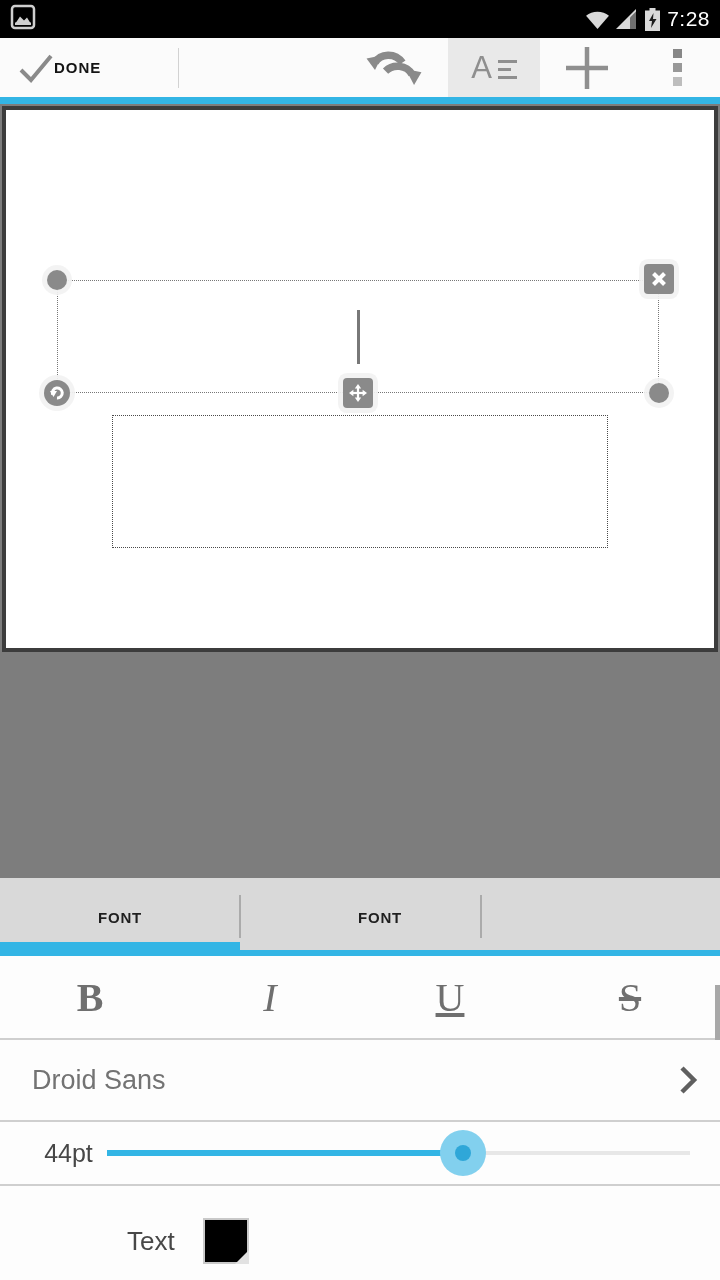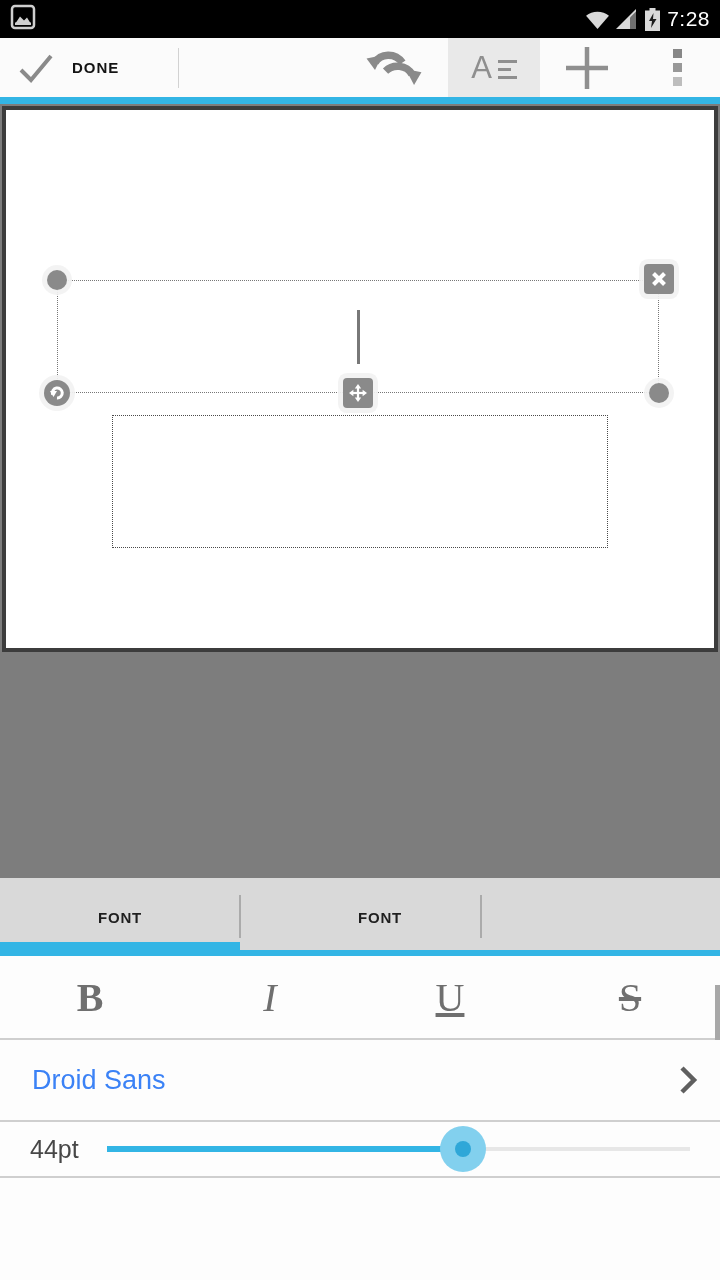--- a/index.html
+++ b/index.html
@@ -14,21 +14,21 @@
 
   
   .statusbar{position:absolute;left:0;top:0;width:720px;height:38px;background:#000;
     display:flex;align-items:center;justify-content:space-between;padding:0 10px;}
   .sb-right{display:flex;align-items:center;}
   .sb-time{color:#fff;font-size:21px;margin-left:7px;letter-spacing:.5px;}
 
   
   .toolbar{position:absolute;left:0;top:38px;width:720px;height:59px;background:#fbfbfb;}
   .tb-btn{position:absolute;top:0;height:59px;display:flex;align-items:center;justify-content:center;cursor:pointer;}
-  .done-btn{left:18px;width:160px;justify-content:flex-start;gap:18px;}
+  .done-btn{left:18px;width:160px;justify-content:flex-start;}
   .done-label{font-size:15px;font-weight:bold;color:#141414;letter-spacing:1px;}
   .tb-divider{position:absolute;left:178px;top:10px;width:1px;height:40px;background:#d2d2d2;}
   .undo-btn{left:352px;width:84px;}
   .format-btn{left:448px;width:92px;background:#e9e9e9;}
   .plus-btn{left:544px;width:86px;}
   .more-btn{left:634px;width:86px;}
   .format-icon{display:flex;align-items:center;}
   .format-icon .a{font-size:31px;color:#8f8f8f;line-height:1;}
   .format-lines{display:flex;flex-direction:column;gap:5px;margin-left:6px;margin-top:4px;}
   .format-lines i{display:block;height:3px;background:#8f8f8f;}
@@ -72,22 +72,22 @@
   .panel{position:absolute;left:0;top:956px;width:720px;height:324px;background:#fdfdfd;}
   .p-row{position:absolute;left:0;width:720px;border-bottom:2px solid #cfcfcf;display:flex;align-items:center;}
   .style-row{top:0;height:84px;}
   .style-cell{width:180px;height:100%;display:flex;align-items:center;justify-content:center;cursor:pointer;}
   .style-letter{font-family:"Liberation Serif",serif;font-size:40px;color:#6f6f6f;}
   .st-bold{font-weight:bold;}
   .st-italic{font-style:italic;}
   .st-underline{text-decoration:underline;}
   .st-strike{text-decoration:line-through;}
   .font-row{top:84px;height:82px;padding:0 22px 0 32px;justify-content:space-between;cursor:pointer;}
-  .font-name{font-size:27px;color:#3b82f6;}
-  .size-row{top:166px;height:56px;padding-left:30px;}
+  .font-name{font-size:27px;color:#737373;}
+  .size-row{top:166px;height:64px;padding-left:30px;text-align:center;}
   .size-label{font-size:25px;color:#474747;width:77px;}
   .slider{position:relative;flex:1;height:48px;margin-right:30px;cursor:pointer;}
   .slider-track{position:absolute;left:0;right:0;top:22px;height:4px;background:#e7e7e7;}
   .slider-fill{position:absolute;left:0;top:21px;height:6px;background:var(--accent);}
   .slider-thumb{position:absolute;top:24px;width:46px;height:46px;margin-left:-23px;margin-top:-23px;
     border-radius:50%;background:var(--thumb-halo);display:flex;align-items:center;justify-content:center;}
   .slider-thumb i{display:block;width:16px;height:16px;border-radius:50%;background:var(--thumb);}
   .color-row{top:246px;height:78px;border-bottom:none;padding-left:127px;}
   .color-label{font-size:26px;color:#474747;margin-right:28px;}
   .swatch{position:relative;width:46px;height:46px;background:#080808;border:2px solid #c9c9c9;cursor:pointer;}
@@ -258,15 +258,19 @@
       <span class="size-label">44pt</span>
       <div class="slider">
         <div class="slider-track"></div>
         <div class="slider-fill" style="width: 61%;"></div>
         <div class="slider-thumb" style="left: 61%;">
             <i></i>
           </div>
       </div>
     </div>
 
+    <div class="p-row color-row">
+      <span class="color-label">Text</span>
+      <div class="swatch" style="background: rgb(0, 0, 0);"></div>
+    </div>
 
   </div>
 </div>
 
 </body></html>

